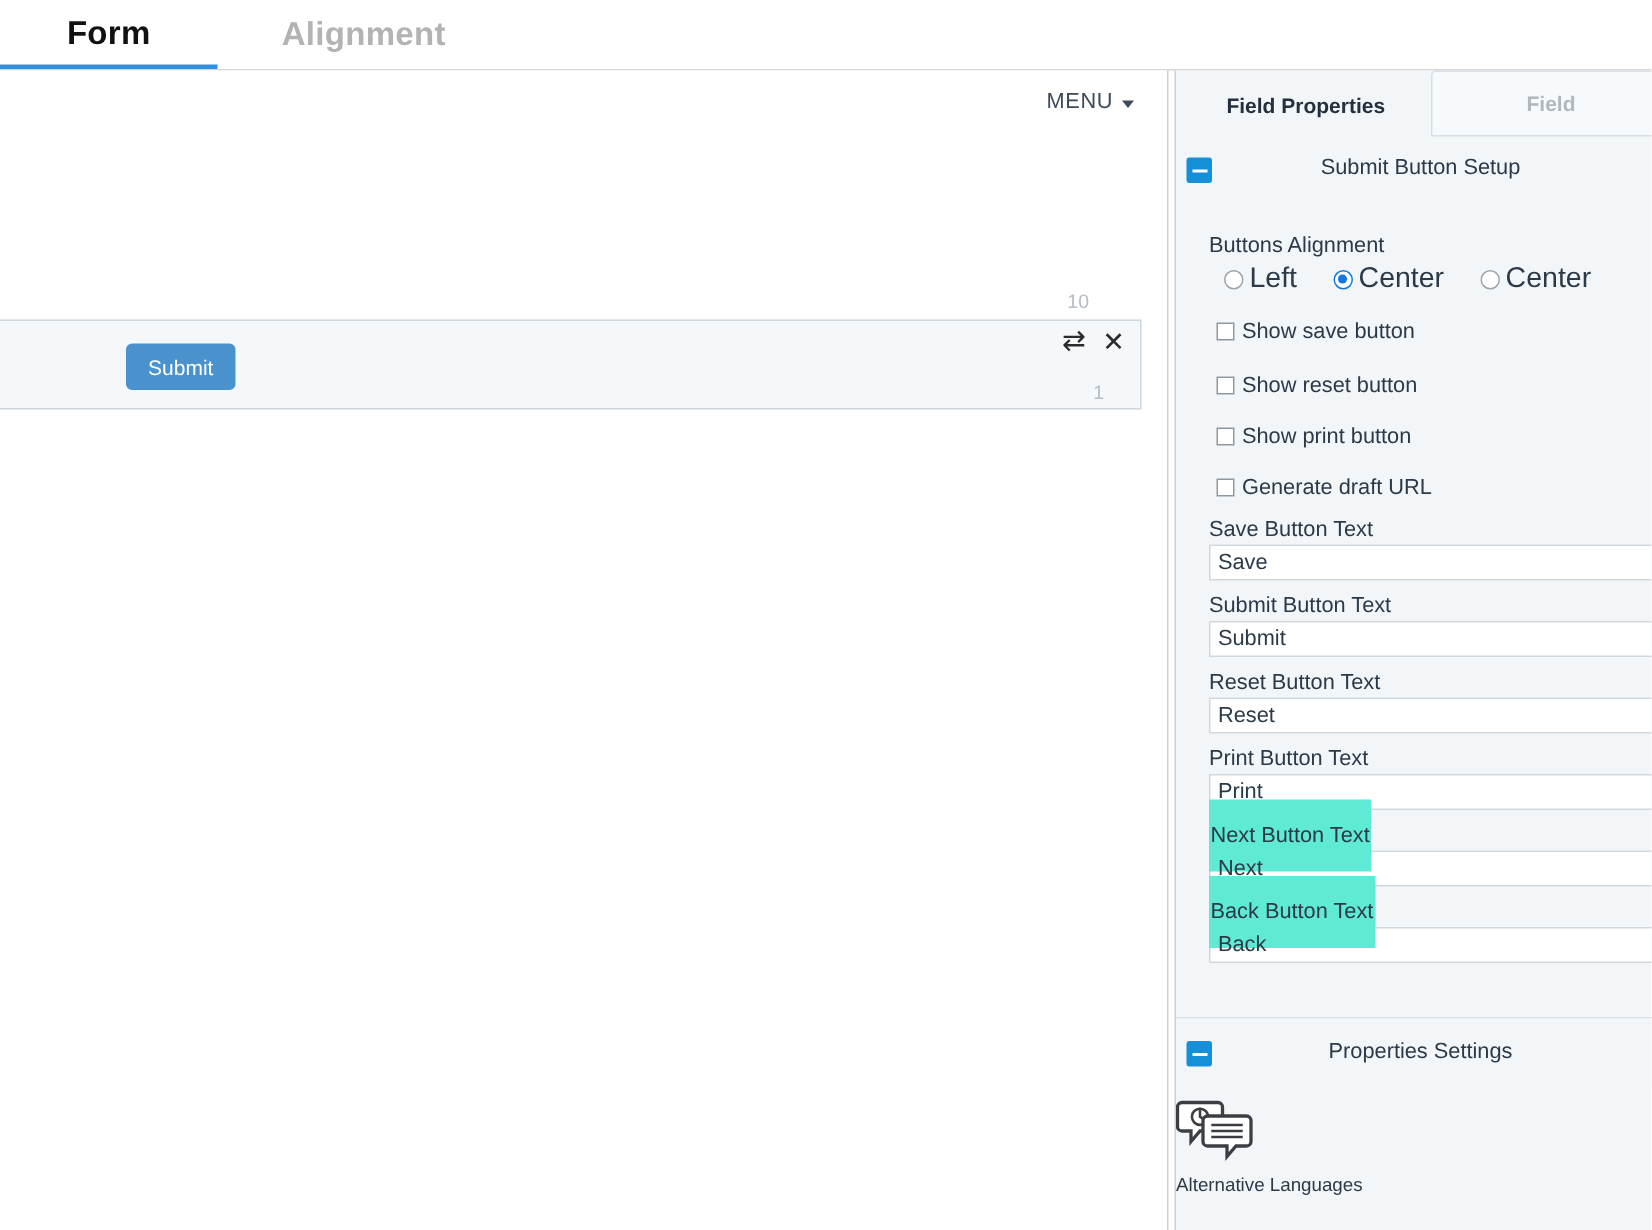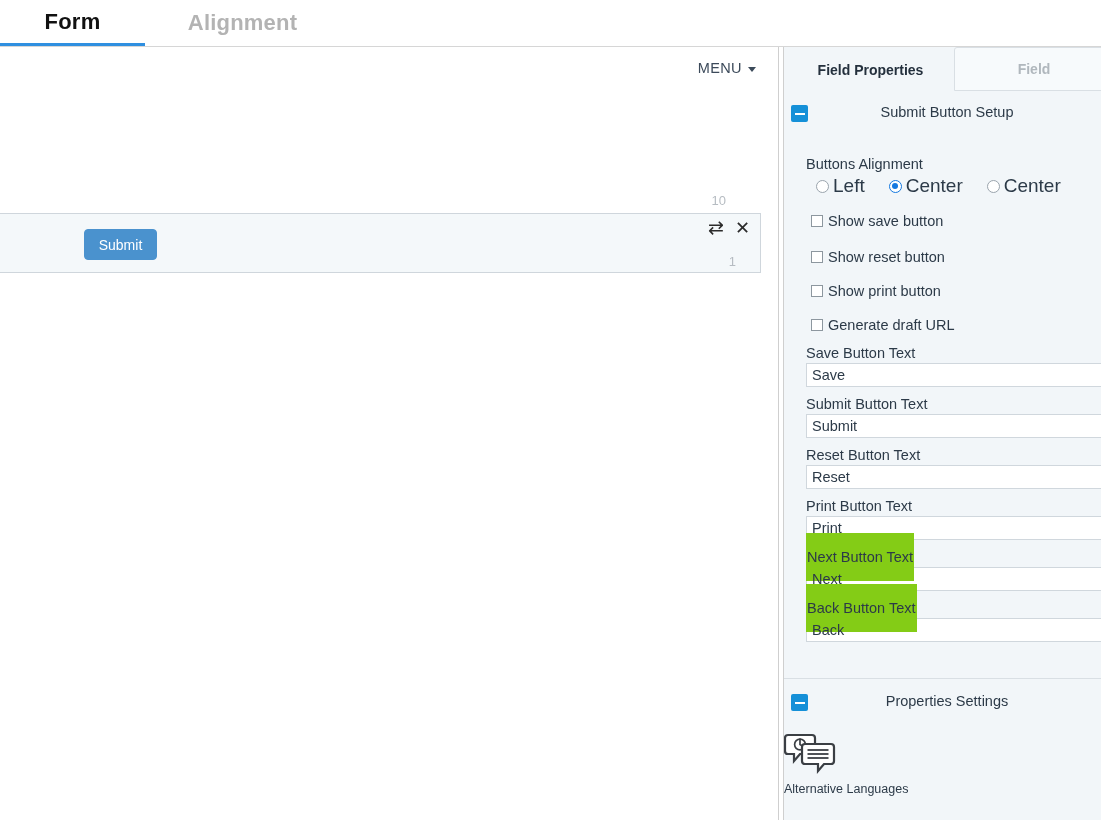--- a/index.html
+++ b/index.html
@@ -167,21 +167,21 @@
     cursor: pointer;
   }
   .checkbox {
     width: 12px; height: 12px; background: #fff;
     border: 1px solid #8d979f; flex: 0 0 auto;
   }
 
   .field-label {
     font-size: 14.5px; color: #2c3a48; margin-left: 22px;
   }
-  .field-label .hl { background: #84cc16; padding: 16px 1px; }
+  .field-label .hl { background: #5eead4; padding: 16px 1px; }
   .field-input {
     display: block;
     margin: 2px 0 0 22px;
     width: 300px; height: 24px;
     background: #ffffff; border: 1px solid #d0d7dd;
     font-family: "Liberation Sans", sans-serif;
     font-size: 14.5px; color: #2c3a48;
     padding: 0 5px;
   }
 

